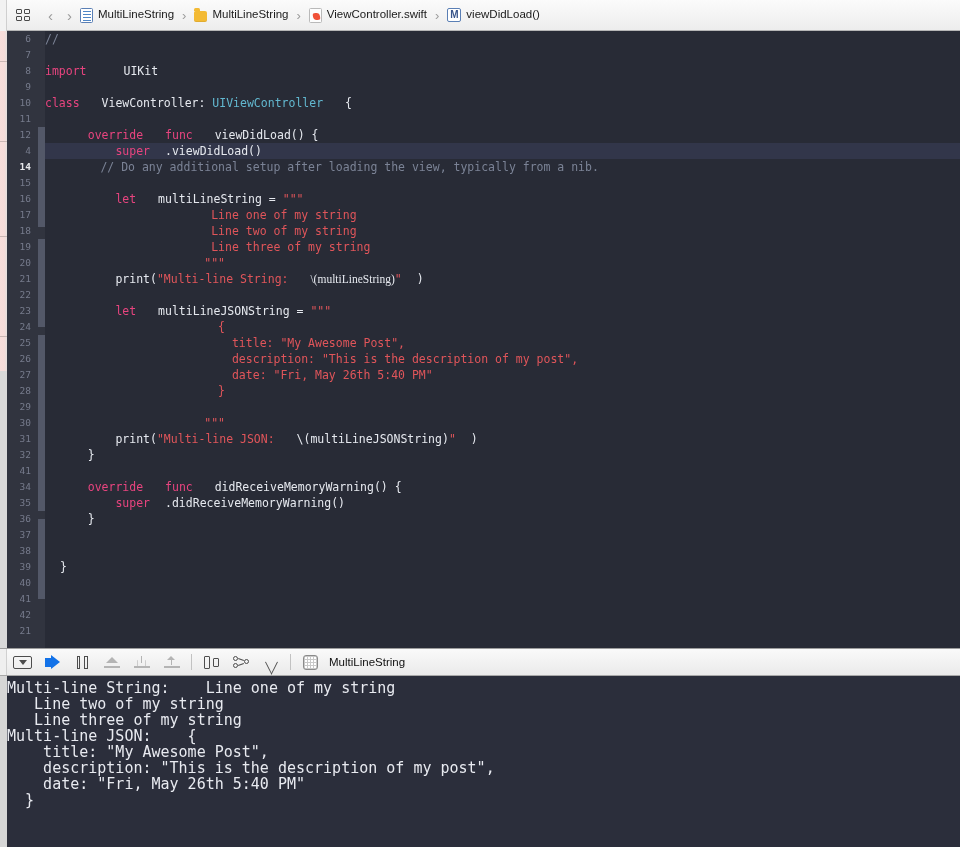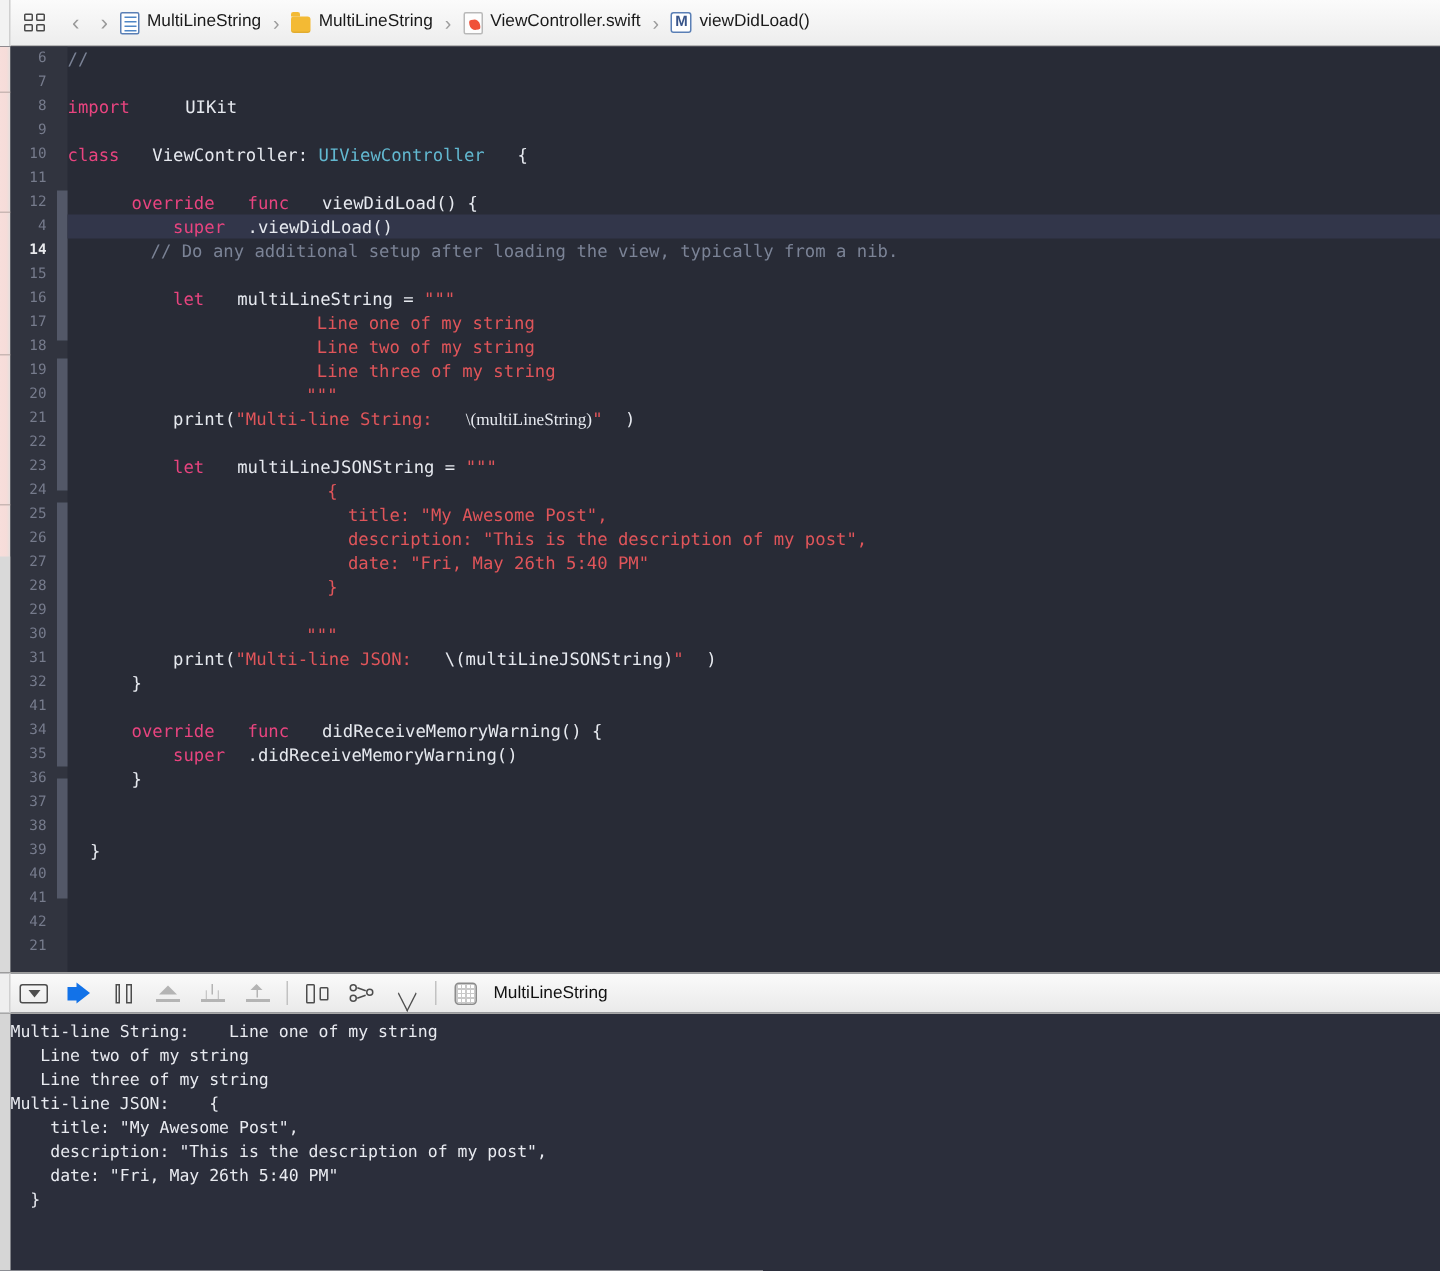--- a/index.html
+++ b/index.html
@@ -458,21 +458,21 @@
     position: absolute;
     left: 0; top: 0;
     width: 7px; height: 100%;
     background: #d6d6d6;
   }
   .console-text {
     position: absolute;
     left: 7px; top: 4px;
     right: 0;
     font-family: "DejaVu Sans Mono", monospace;
-    font-size: 11px;
+    font-size: 15px;
     line-height: 16px;
     color: #e8eaf0;
     white-space: pre;
   }
 </style>
 </head>
 <body>
 
 <div id="app">
 

